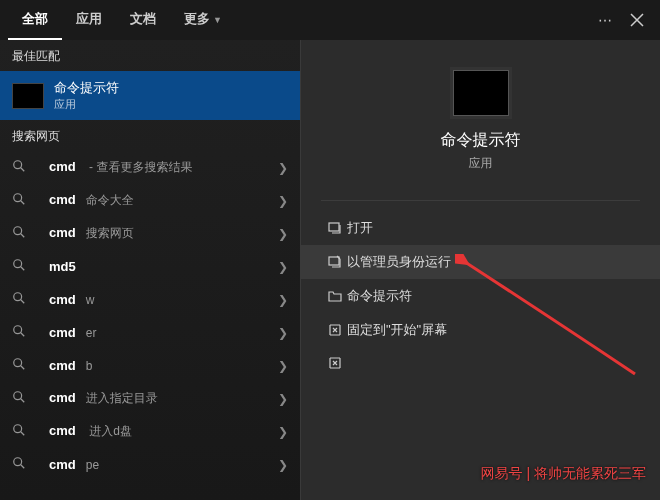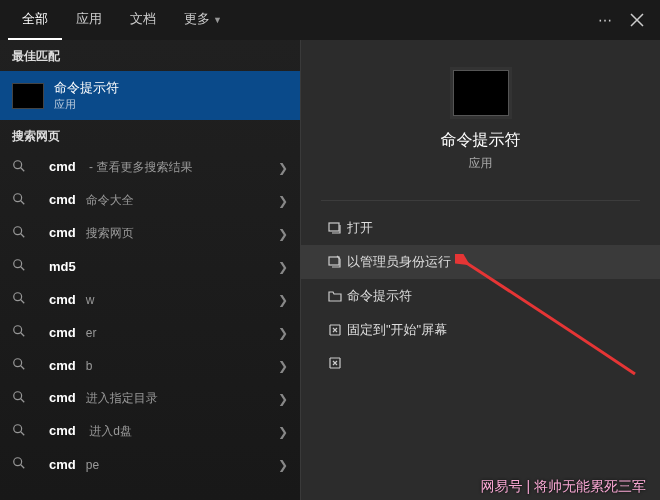--- a/index.html
+++ b/index.html
@@ -11,21 +11,21 @@
     overflow: hidden;
     position: relative;
   }
   .topbar {
     height: 40px;
     display: flex;
     align-items: center;
     padding: 0 8px;
     background: #1a1a1a;
   }
-  .tabs { display: flex; flex: 1; }
+  .tabs { display: flex; flex: 1; font-weight: bold; }
   .tab {
     padding: 10px 14px;
     font-size: 13px;
     color: #ccc;
     cursor: pointer;
   }
   .tab.active {
     border-bottom: 2px solid #fff;
     color: #fff;
   }
@@ -38,21 +38,21 @@
   .left {
     width: 300px;
     background: linear-gradient(#202020, #181818);
     display: flex; flex-direction: column;
     overflow: hidden;
   }
   .section-hdr {
     font-size: 12px;
     color: #ddd;
     padding: 8px 12px 6px;
-    font-weight: 700;
+    font-weight: 400;
   }
   .best-match {
     display: flex; align-items: center;
     padding: 8px 12px;
     background: #0a4a8a;
     gap: 10px;
   }
   .best-match .thumb {
     width: 32px; height: 26px;
     background: #000;
@@ -111,23 +111,23 @@
   .action .ico svg { stroke: #ccc; fill: none; }
 
   .red-arrow {
     position: absolute;
     left: 455px; top: 254px;
     pointer-events: none;
   }
 
   .watermark {
     position: absolute;
-    right: 14px; bottom: 4px;
+    right: 14px; bottom: 17px;
     font-size: 14px;
-    color: #f9a8d4;
+    color: #ef4444;
     text-shadow: 0 0 3px #000;
     font-weight: 500;
   }
 </style>
 </head>
 <body>
 
 <div class="topbar">
   <div class="tabs">
     <div class="tab active">全部</div>

